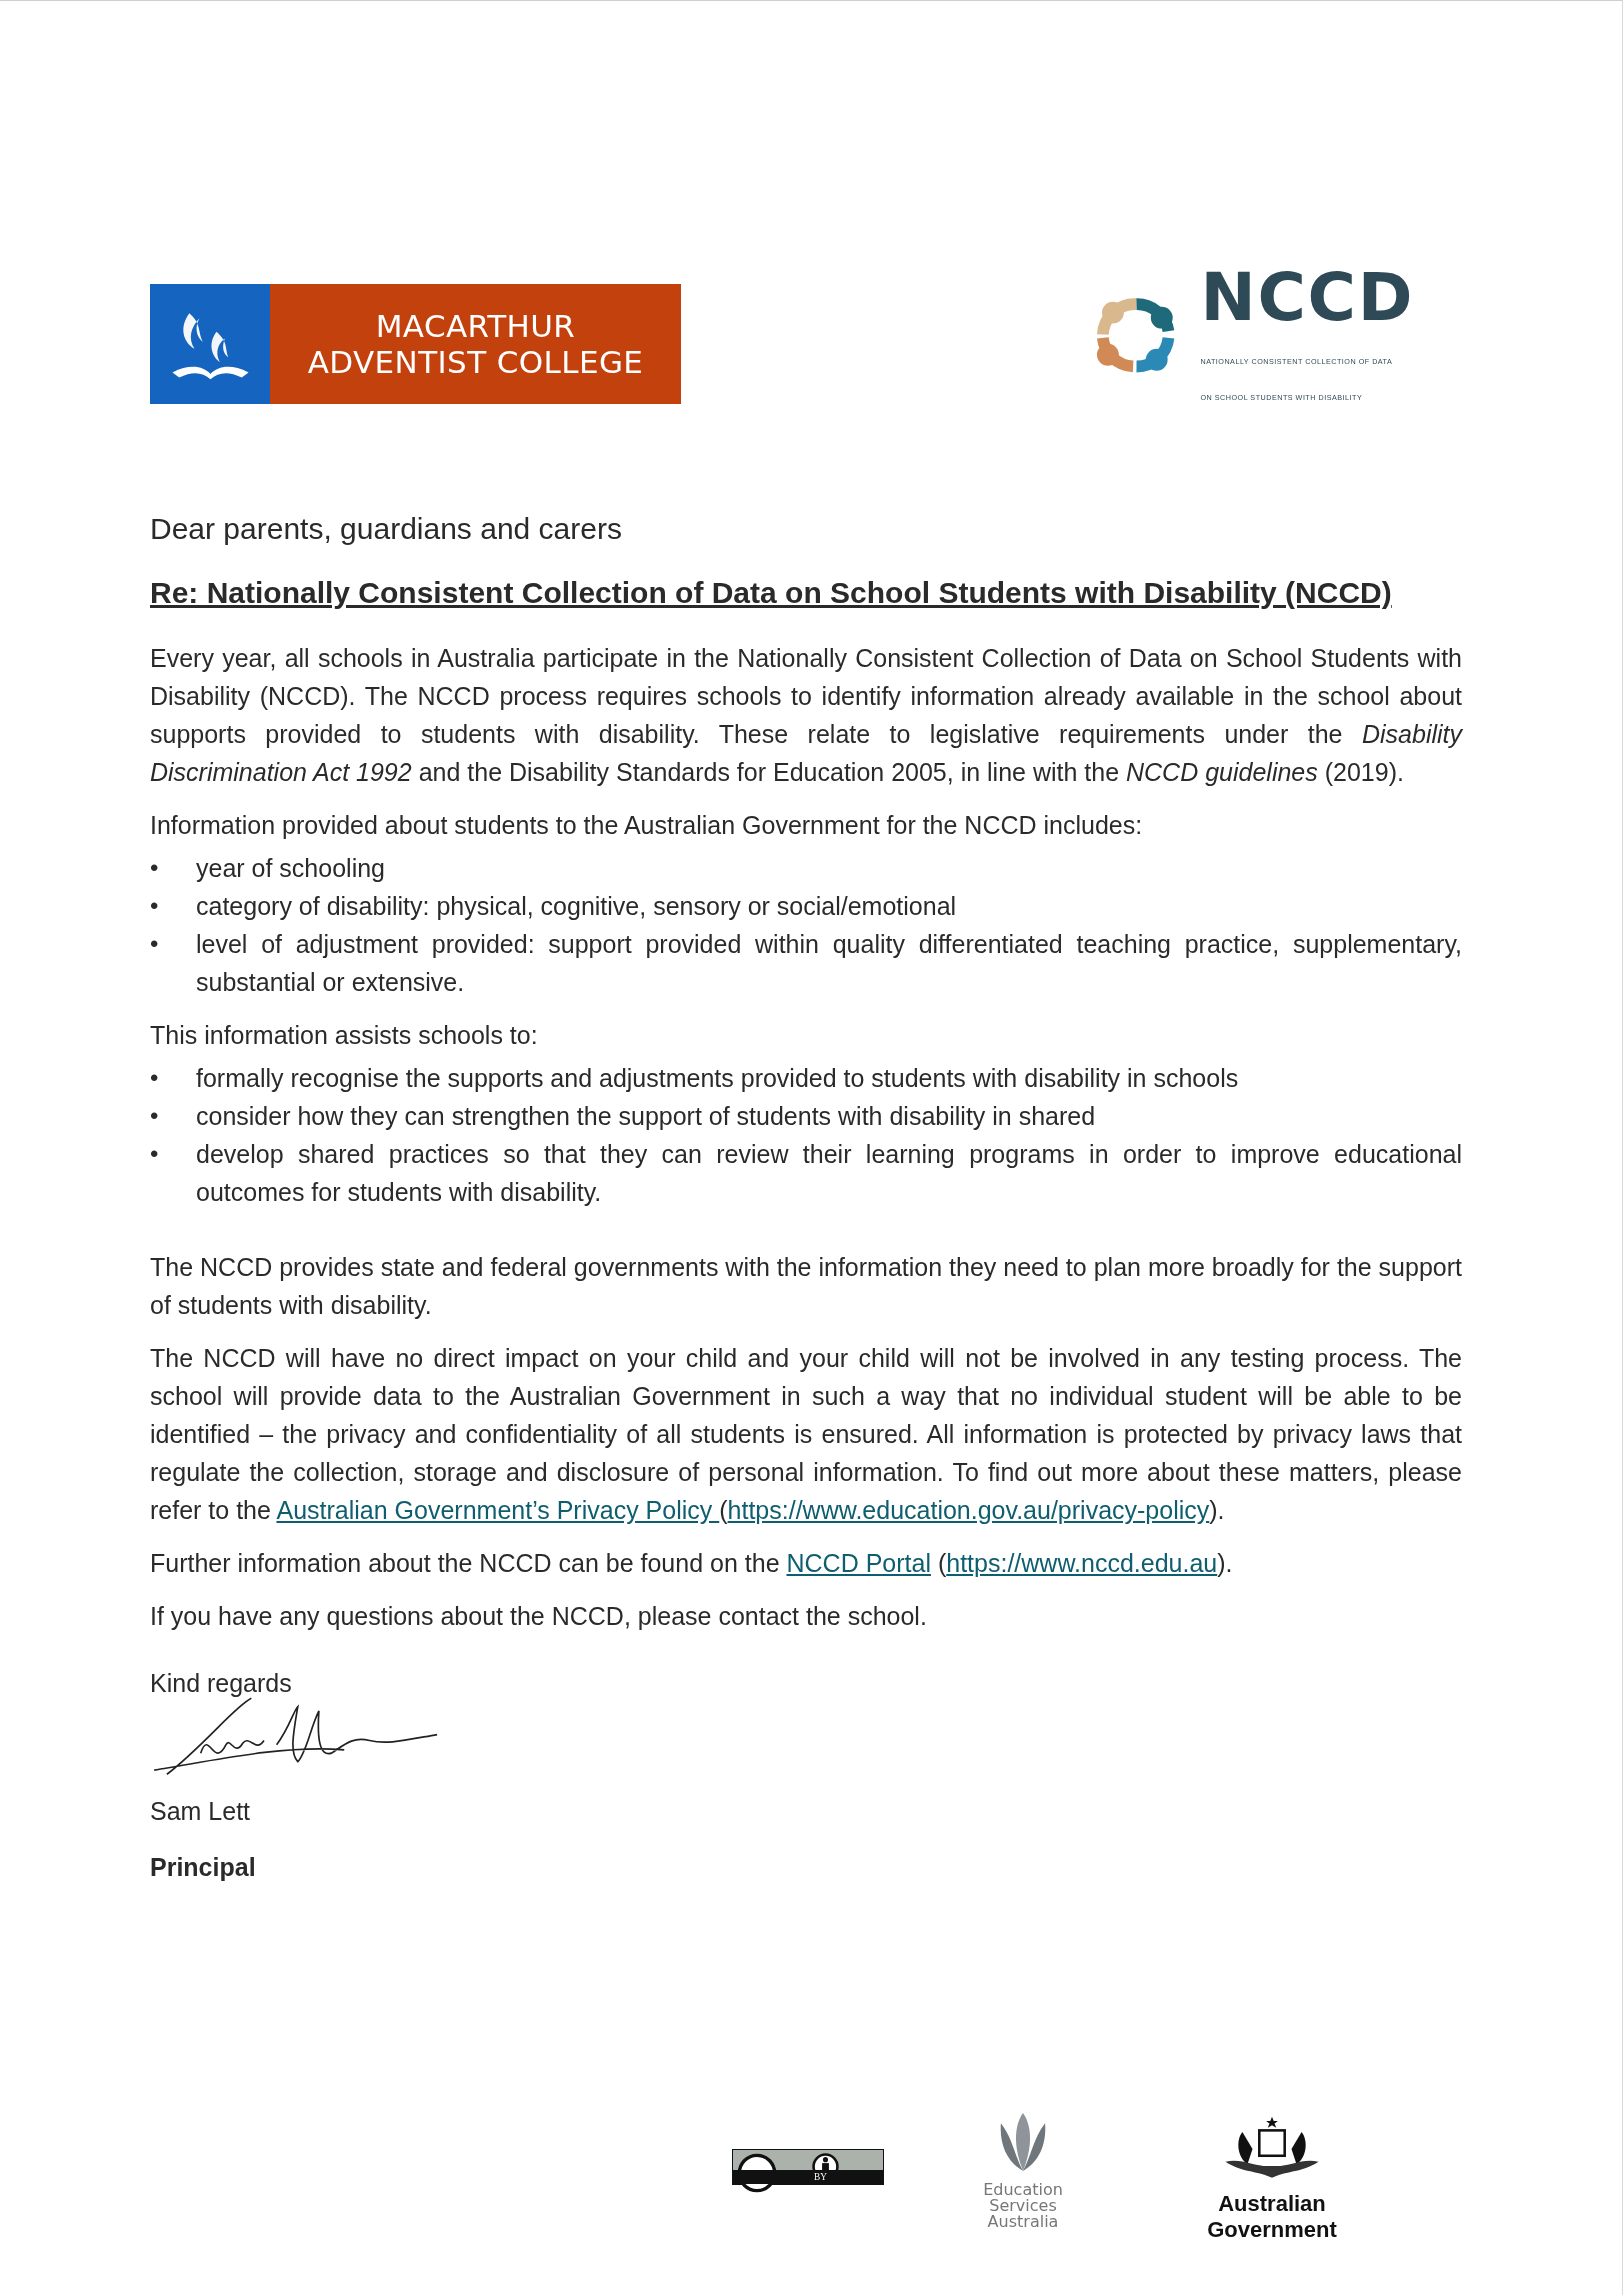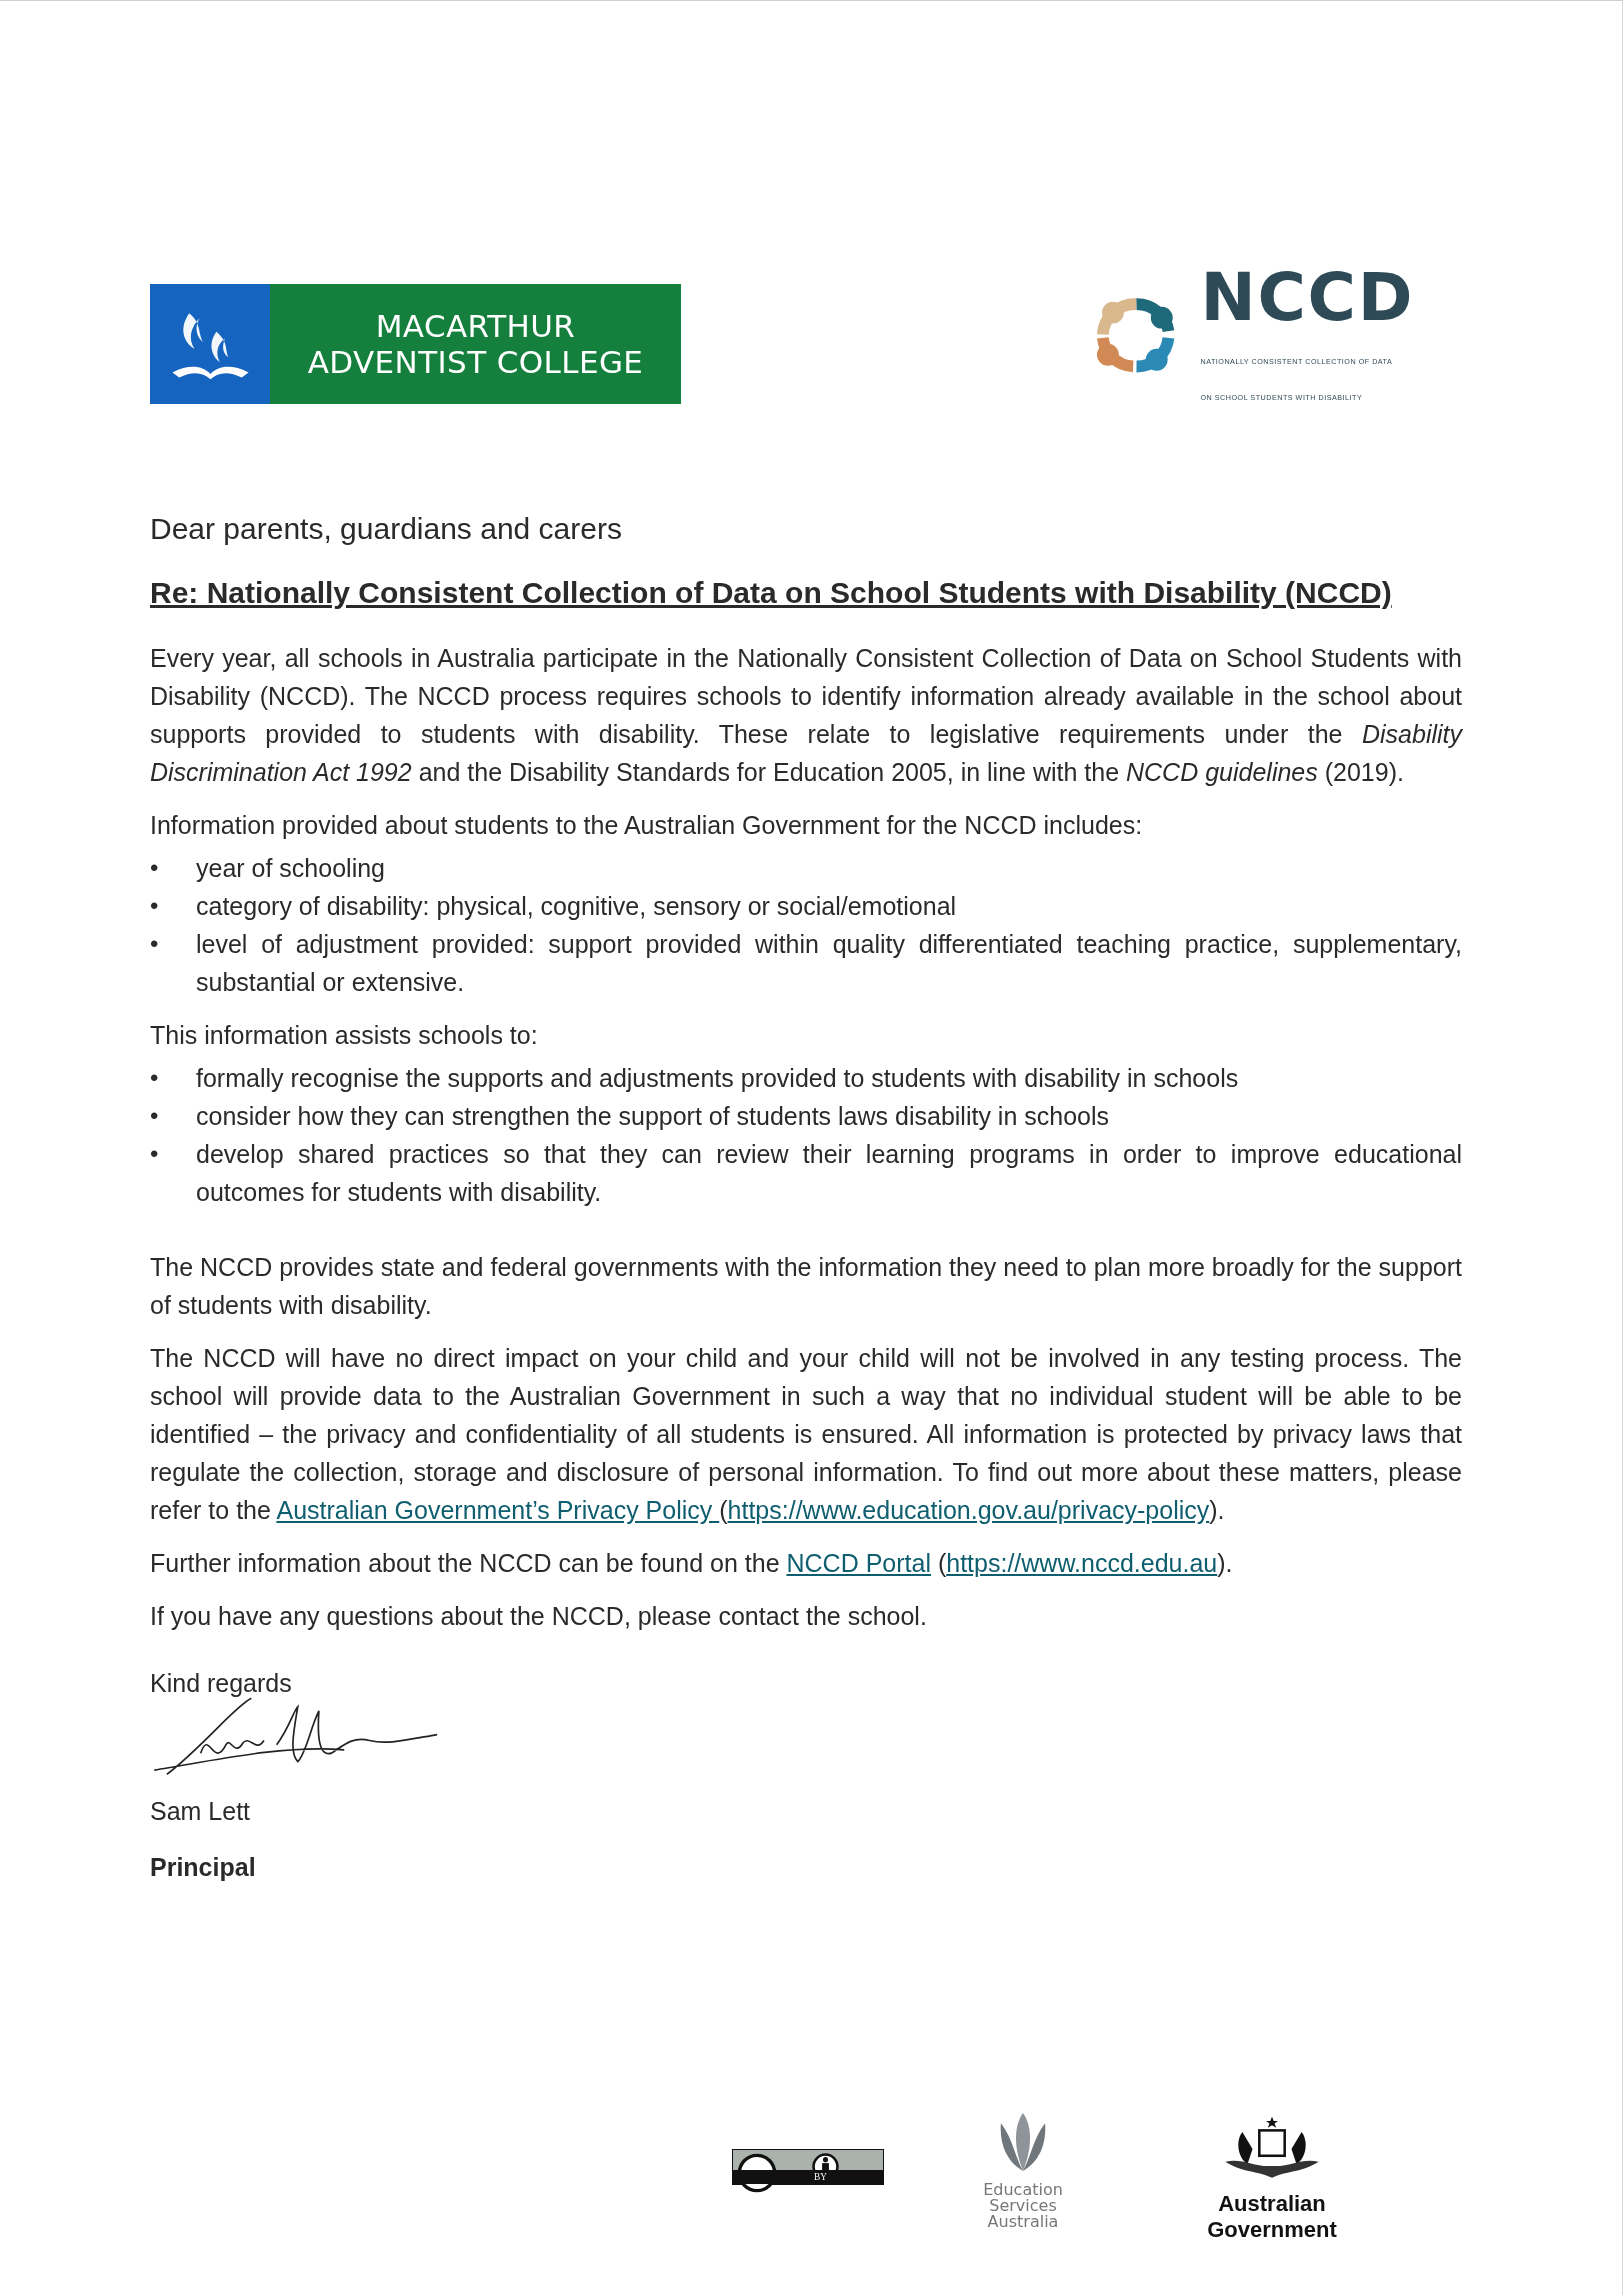--- a/index.html
+++ b/index.html
@@ -5,21 +5,21 @@
     html, body { margin: 0; padding: 0; background: #ffffff; }
     body {
       width: 1623px; height: 2295px; position: relative; overflow: hidden;
       font-family: "Liberation Sans", sans-serif; color: #222;
     }
     .page { position: absolute; left: 0; top: 0; width: 1623px; height: 2295px; border-top: 1.7px solid #cfcfcf; border-right: 1.7px solid #d8d8d8; box-sizing: border-box; }
 
     
     .mac-logo { position: absolute; left: 150px; top: 283px; width: 531px; height: 120px; display: flex; }
     .mac-blue { width: 120px; height: 120px; background: #1565c0; display: flex; align-items: center; justify-content: center; }
-    .mac-dark { flex: 1; background: #15803d; display: flex; flex-direction: column; align-items: center; justify-content: center; color: #fff; font-family: "DejaVu Sans", sans-serif; font-size: 31px; line-height: 36px; letter-spacing: 0.4px; }
+    .mac-dark { flex: 1; background: #c2410c; display: flex; flex-direction: column; align-items: center; justify-content: center; color: #fff; font-family: "DejaVu Sans", sans-serif; font-size: 31px; line-height: 36px; letter-spacing: 0.4px; }
 
     
     .nccd-logo { position: absolute; left: 1086px; top: 287px; width: 355px; height: 93px; display: flex; align-items: center; }
     .nccd-text { margin-left: 13.5px; display: flex; flex-direction: column; gap: 25px; }
     .nccd-word { font-family: "DejaVu Sans", sans-serif; font-weight: bold; font-size: 66px; line-height: 63px; color: #2e4a56; letter-spacing: 1.7px; }
     .nccd-sub { font-size: 7.2px; line-height: 8.5px; color: #2e4a56; letter-spacing: 0.5px; margin-top: 3.4px; }
 
     
     .content { position: absolute; left: 150px; top: 507px; width: 1312px; font-size: 25px; line-height: 38px; color: #2a2a2a; }
     .greeting { font-size: 30px; line-height: 42px; margin: 0 0 22px 0; }
@@ -91,21 +91,21 @@
     <p>Information provided about students to the Australian Government for the NCCD includes:</p>
     <ul>
       <li>year of schooling</li>
       <li>category of disability: physical, cognitive, sensory or social/emotional</li>
       <li>level of adjustment provided: support provided within quality differentiated teaching practice, supplementary, substantial or extensive.</li>
     </ul>
 
     <p>This information assists schools to:</p>
     <ul>
       <li>formally recognise the supports and adjustments provided to students with disability in schools</li>
-      <li>consider how they can strengthen the support of students laws disability in schools</li>
+      <li>consider how they can strengthen the support of students with disability in shared</li>
       <li>develop shared practices so that they can review their learning programs in order to improve educational outcomes for students with disability.</li>
     </ul>
     <div class="spacer"></div>
 
     <p>The NCCD provides state and federal governments with the information they need to plan more broadly for the support of students with disability.</p>
 
     <p><span>The NCCD will have no direct impact on your child and your child will not be involved in any testing process. The school will provide data to the Australian Government in such a way that no individual student will be able to be identified – the privacy and confidentiality of all students is ensured. All information is protected by privacy laws that regulate the collection, storage and disclosure of personal information. To find out more about these matters, please refer to the </span><a class="link">Australian Government’s Privacy Policy </a><span>(</span><a class="link">https://www.education.gov.au/privacy-policy</a><span>).</span></p>
 
     <p><span>Further information about the NCCD can be found on the </span><a class="link">NCCD Portal</a><span> (</span><a class="link">https://www.nccd.edu.au</a><span>).</span></p>
 

